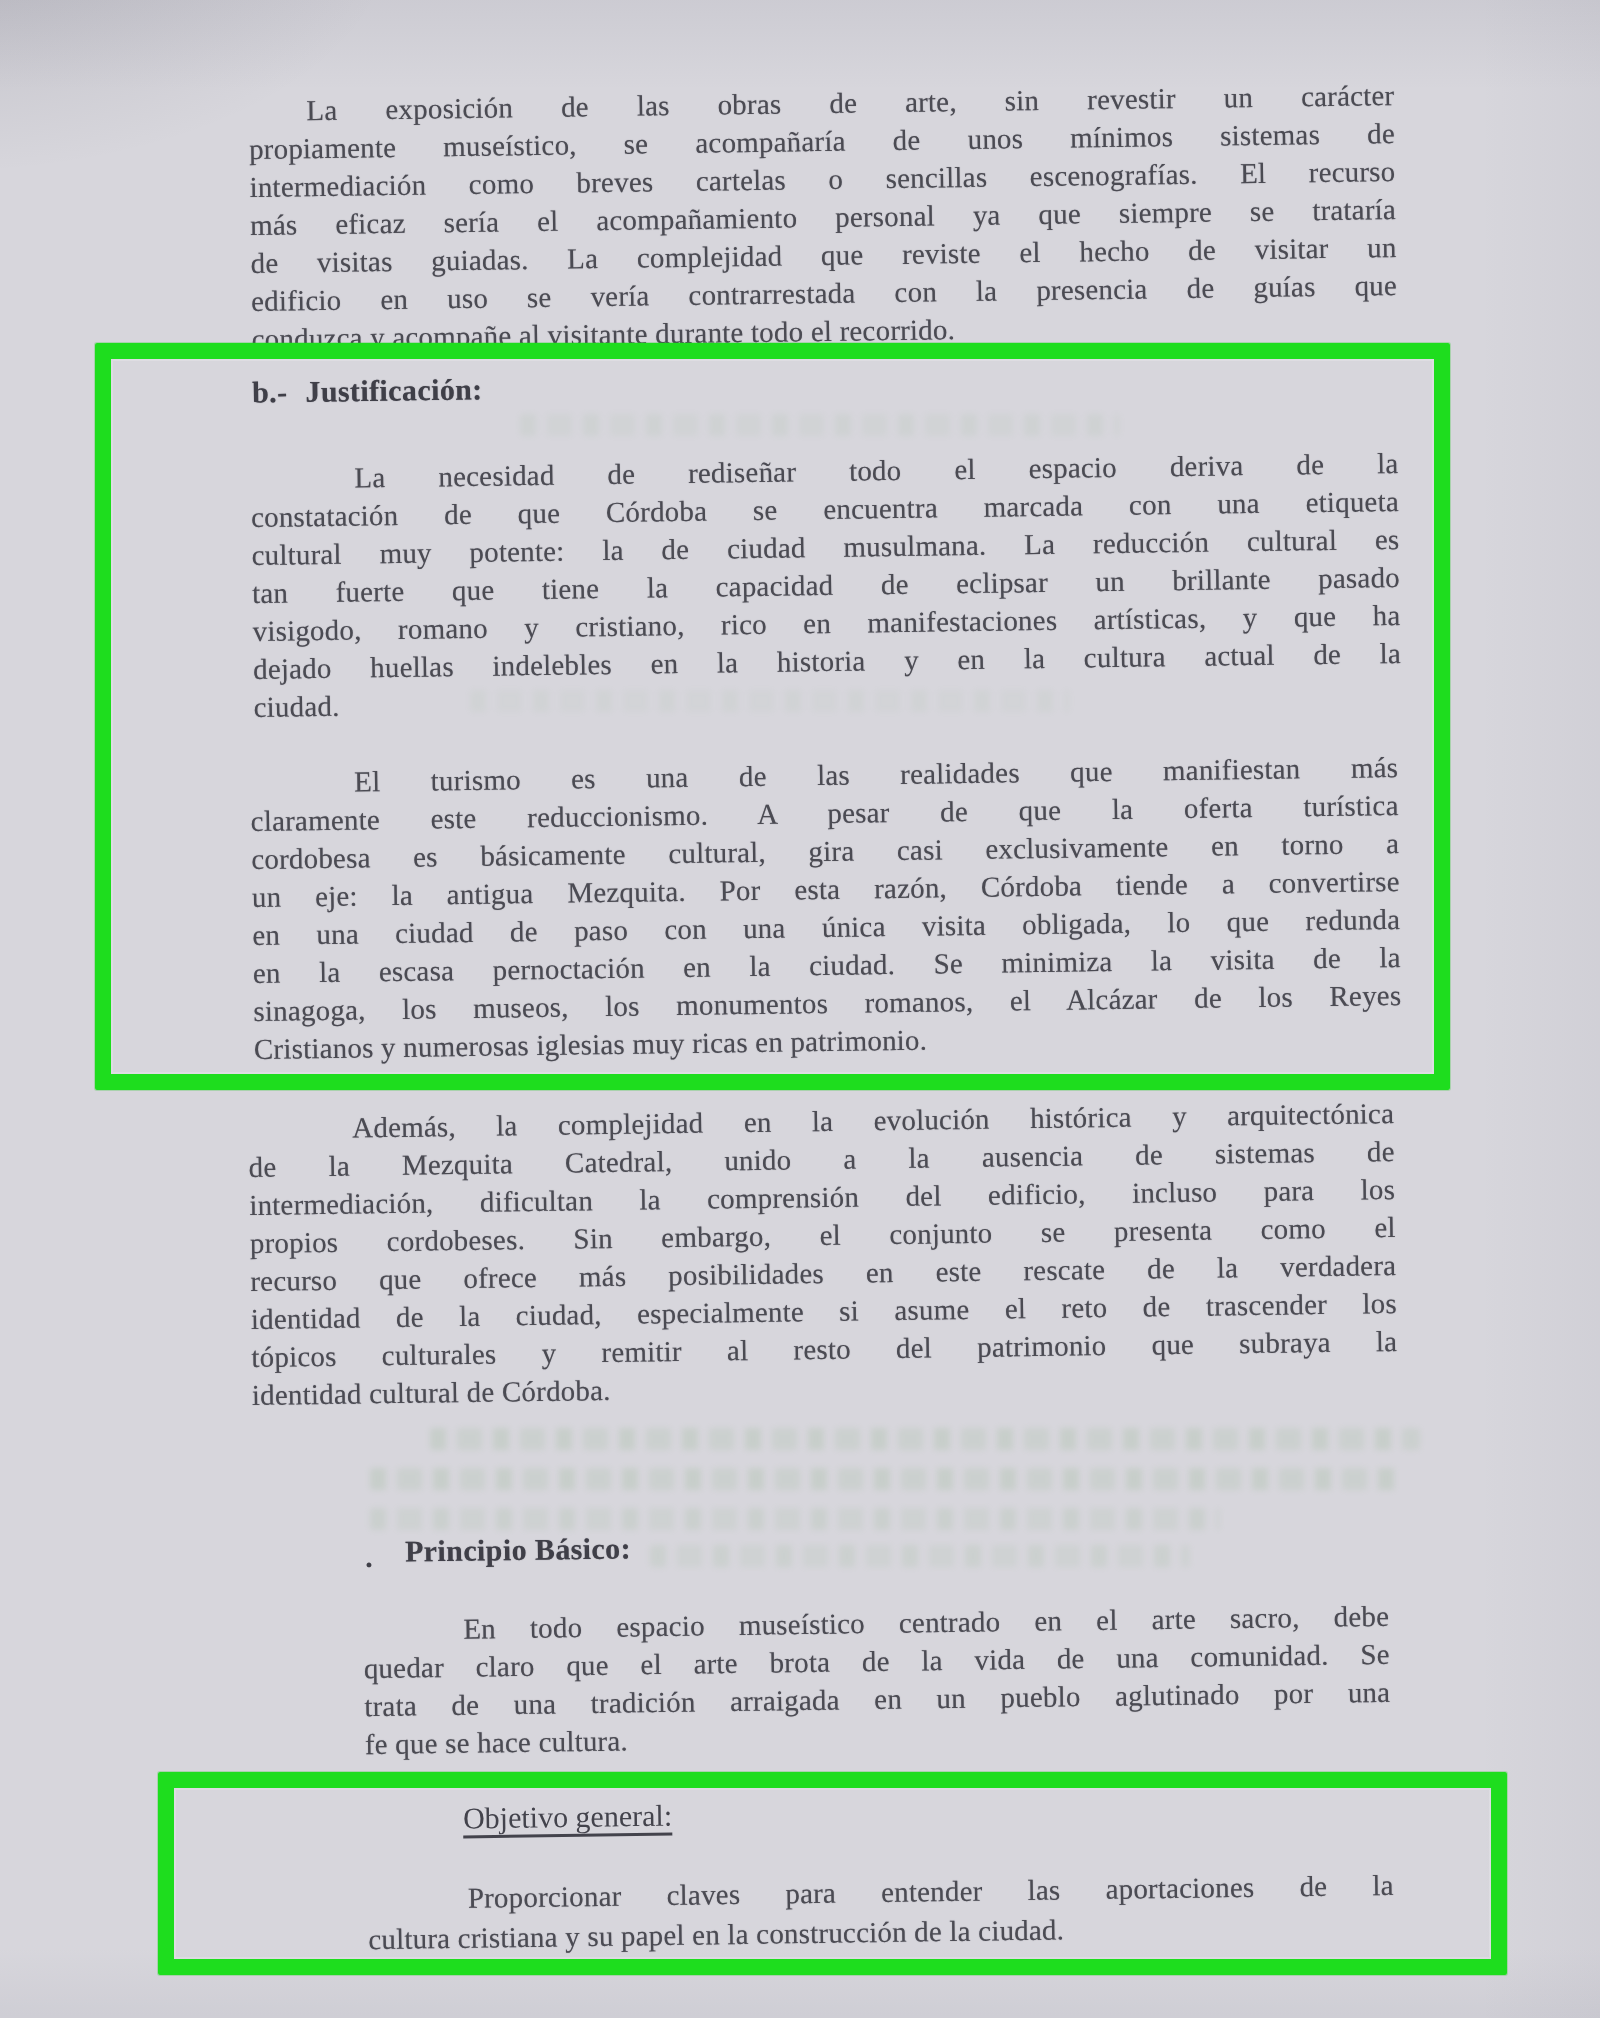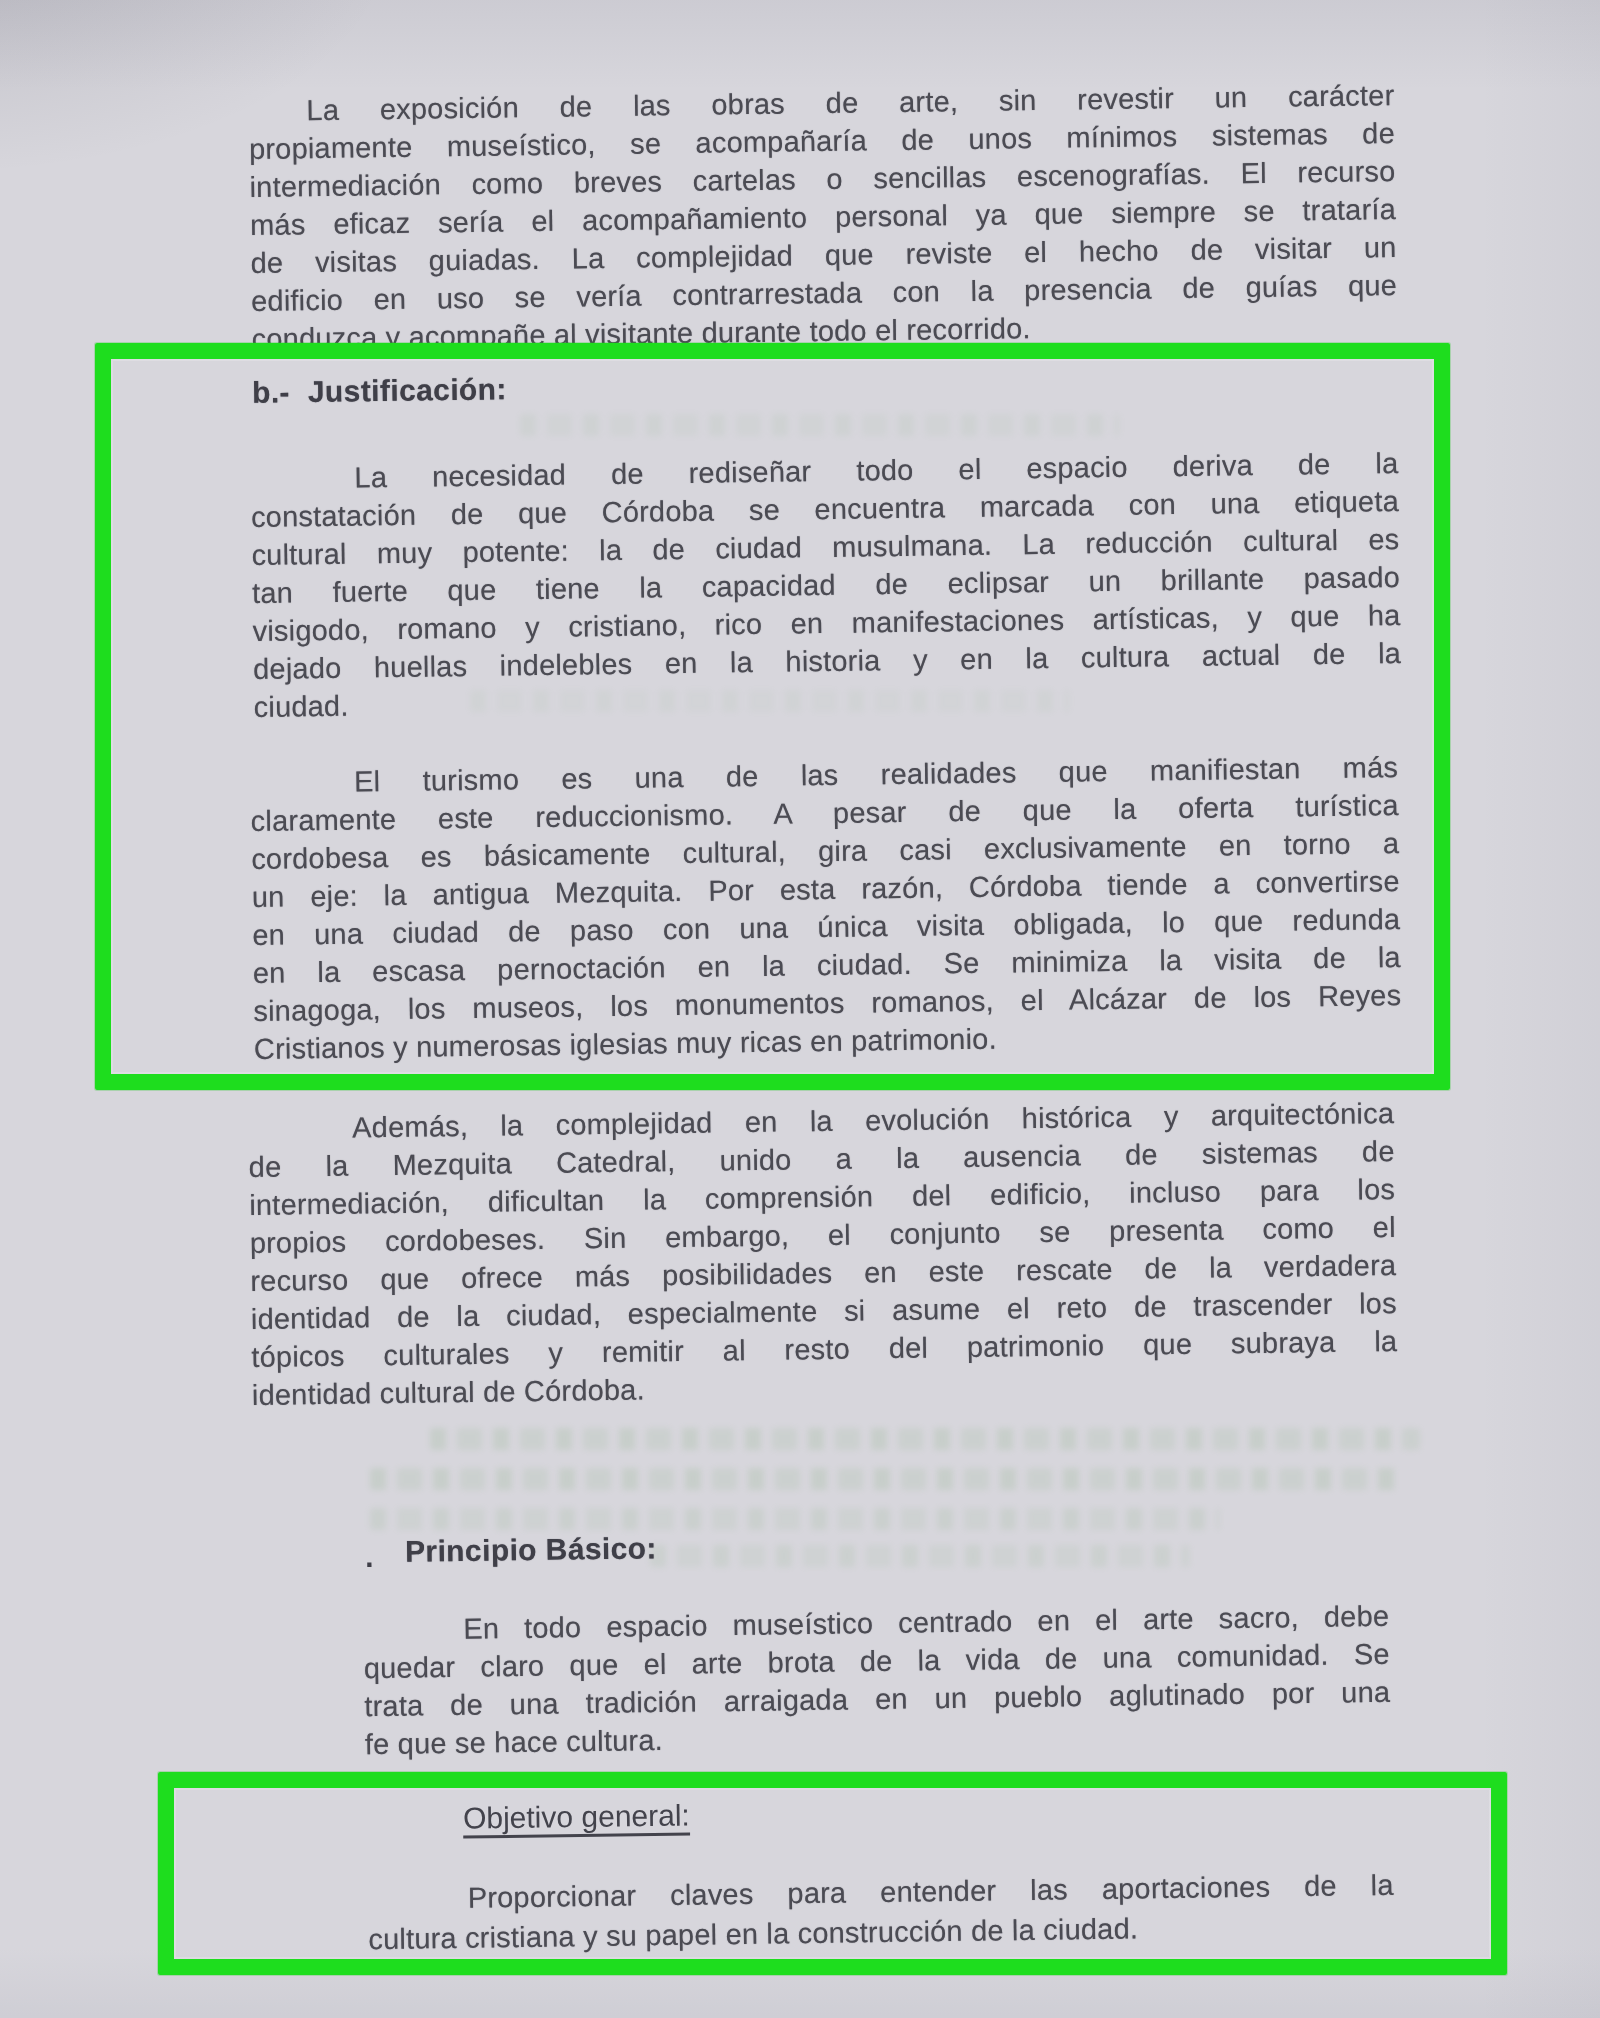--- a/index.html
+++ b/index.html
@@ -7,21 +7,21 @@
   }
   html,body{margin:0;padding:0;background:#bdbcc4;}
   .page{
     position:relative; width:1600px; height:2018px; overflow:hidden;
     background:
       radial-gradient(700px 360px at -60px -60px, rgba(45,45,60,.14), rgba(45,45,60,0) 65%),
       linear-gradient(to bottom, rgba(110,110,128,.10), rgba(110,110,128,0) 90px),
       linear-gradient(to top, rgba(110,110,128,.08), rgba(110,110,128,0) 70px),
       linear-gradient(to left, rgba(110,110,128,.06), rgba(110,110,128,0) 120px),
       var(--paper);
-    font-family:Liberation Sans, sans-serif;
+    font-family:Liberation Serif, serif;
     color:var(--ink);
   }
   .block{position:absolute;}
   .tilt{transform:rotate(-0.8deg); transform-origin:50% 50%;}
   .para{font-size:29px; line-height:38px; letter-spacing:.2px;
         text-shadow:0 0 1px rgba(75,75,85,.55);}
   .para .line{text-align:justify; text-align-last:justify; white-space:nowrap;
               height:38px; overflow:visible;}
   .para .line:first-child{text-indent:var(--indent,58px);}
   .para .line:last-child{text-align-last:left;}

